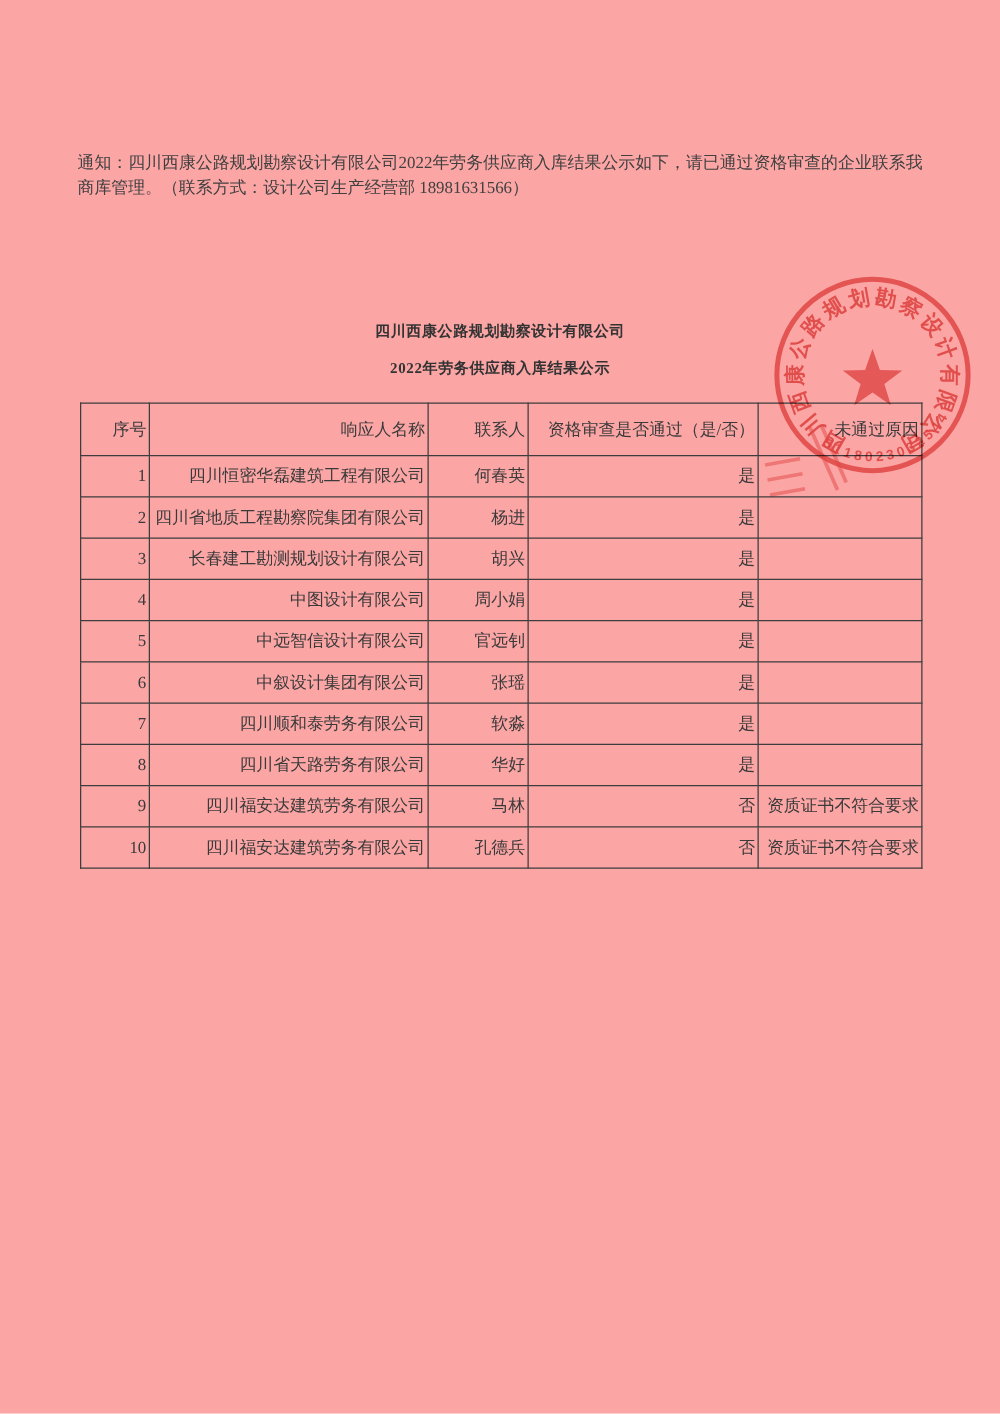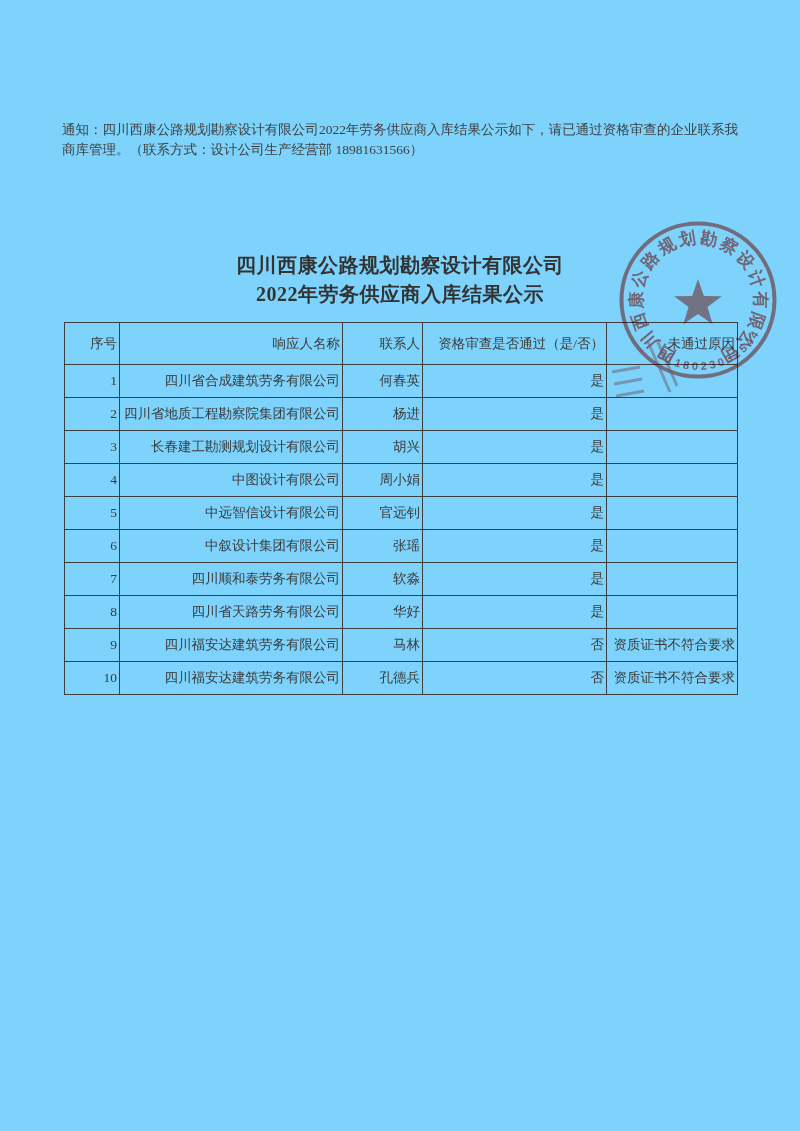--- a/index.html
+++ b/index.html
@@ -2,34 +2,34 @@
 <html><head>
 <meta charset="utf-8">
 <style>
   * { margin:0; padding:0; box-sizing:border-box; }
   html,body { width:800px; height:1131px; background:#ffffff; overflow:hidden; }
   body {
     position:relative;
     font-family:"Liberation Serif","DejaVu Serif",serif;
     color:#3c3c3c;
   }
-  .page { position:absolute; inset:0; background:#7dd3fc; }
+  .page { position:absolute; inset:0; background:#fca5a5; }
 
   
   .notice {
     position:absolute; top:120px; left:62px; width:676px;
     font-size:13.5px; line-height:19.5px; color:#404040;
   }
   .notice .jline { text-align:justify; text-align-last:justify; }
   .notice .cline { text-align:left; }
 
   
   .doc-title {
     position:absolute; top:251px; left:0; width:100%;
-    text-align:center; font-weight:bold; font-size:20px;
+    text-align:center; font-weight:bold; font-size:12px;
     line-height:29px; letter-spacing:0.5px; color:#333;
   }
 
   
   table.supplier {
     position:absolute; top:322px; left:64px; width:673px;
     border-collapse:collapse; table-layout:fixed;
   }
   table.supplier th, table.supplier td {
     border:1px solid #3d3d3d;
@@ -88,21 +88,21 @@
         <th>序号</th>
         <th>响应人名称</th>
         <th>联系人</th>
         <th>资格审查是否通过（是/否）</th>
         <th>未通过原因</th>
       </tr>
     </thead>
     <tbody>
         <tr>
           <td>1</td>
-          <td>四川省合成建筑劳务有限公司</td>
+          <td>四川恒密华磊建筑工程有限公司</td>
           <td>何春英</td>
           <td>是</td>
           <td></td>
         </tr>
         <tr>
           <td>2</td>
           <td>四川省地质工程勘察院集团有限公司</td>
           <td>杨进</td>
           <td>是</td>
           <td></td>

